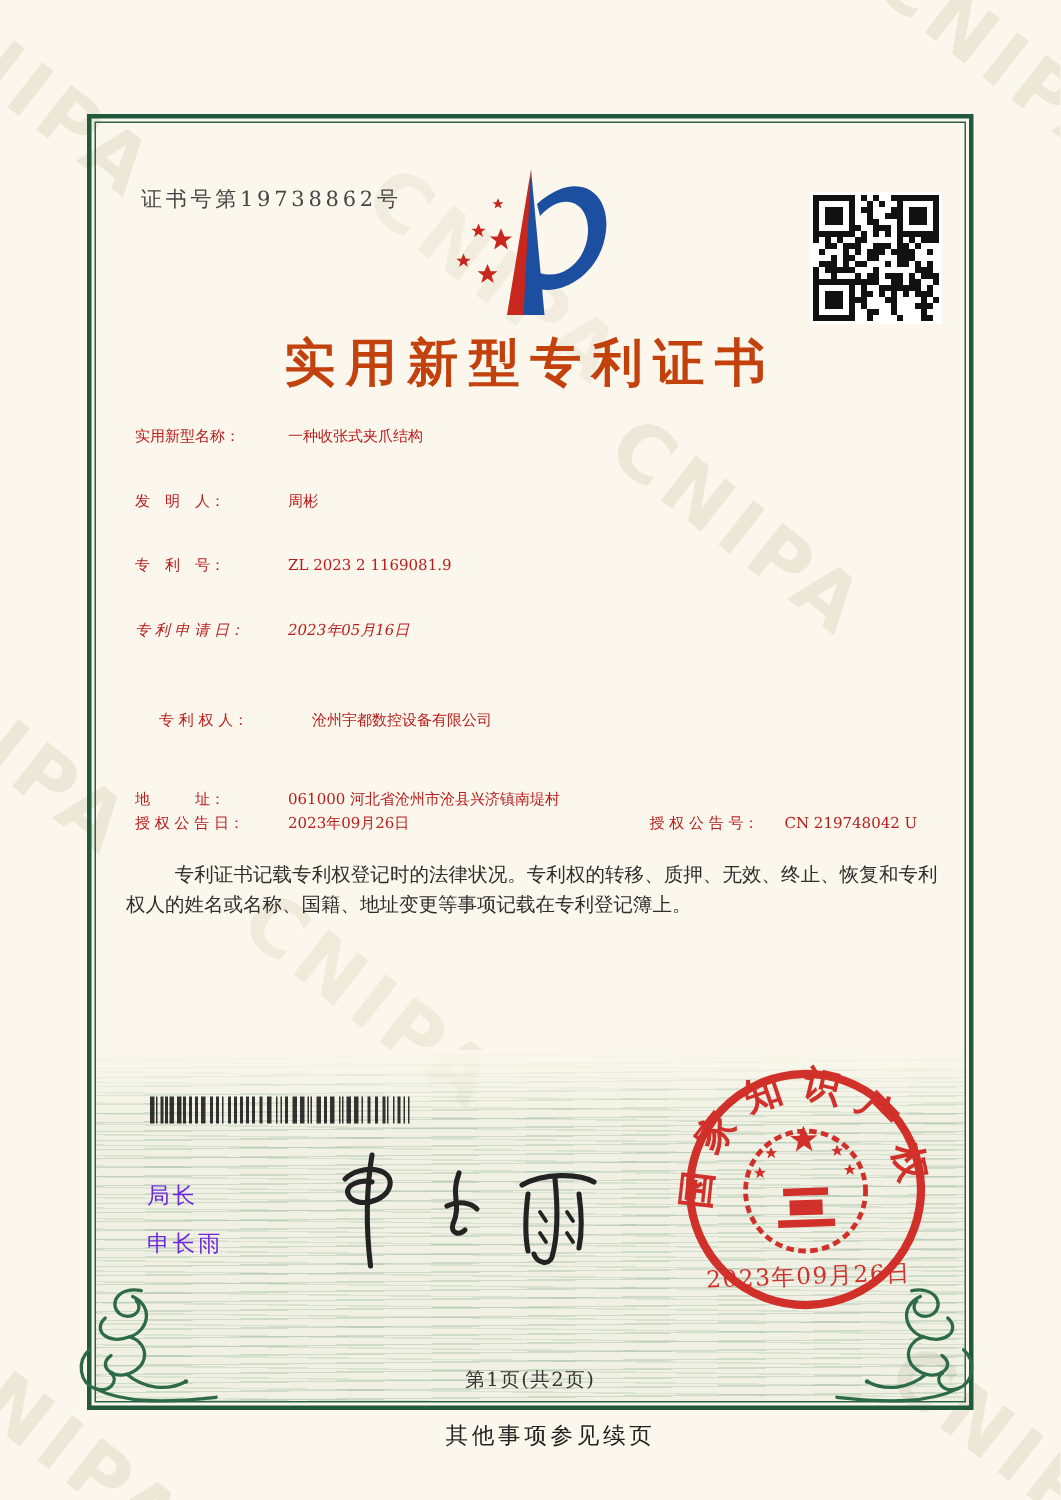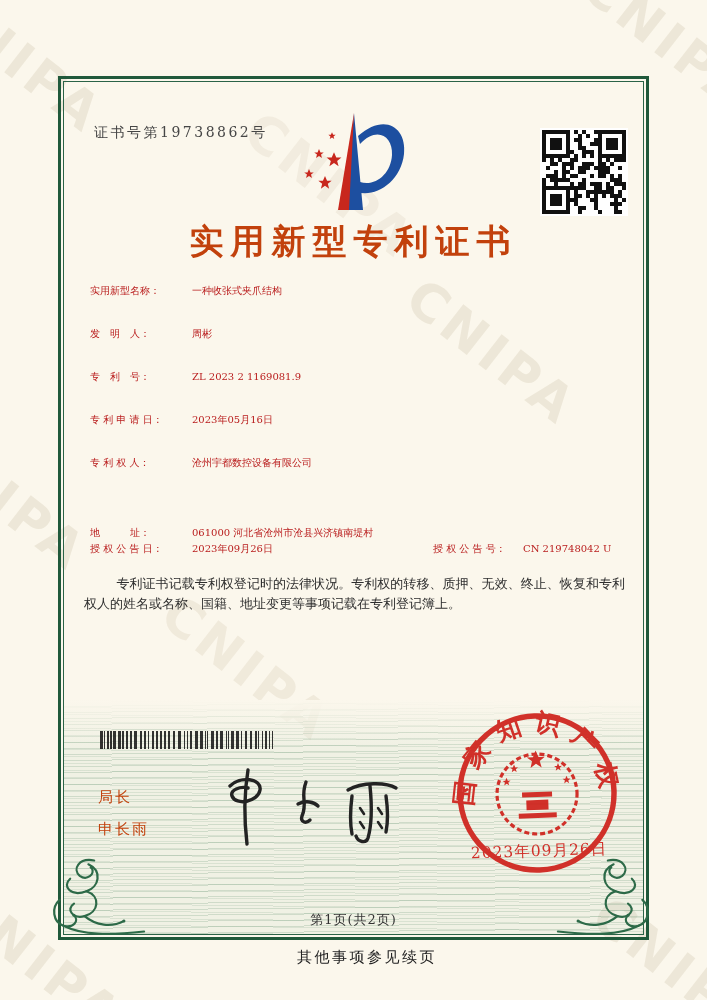--- a/index.html
+++ b/index.html
@@ -28,21 +28,21 @@
   .field{position:absolute;left:90px;font-size:10px;color:#b91c1c;white-space:nowrap;}
   .field .lab{display:inline-block;min-width:100px;}
   .field .val{margin-left:2px;}
   .grant-no{position:absolute;left:343px;top:0;}
 
   .legal{position:absolute;left:84px;top:574px;width:541px;font-size:13px;
          line-height:19.5px;text-align:justify;color:#2e2e2e;}
   .legal p{margin:0 0 2px;text-indent:2.5em;}
 
   .officer{position:absolute;left:98px;font-family:"DejaVu Sans","Liberation Sans",sans-serif;
-           font-size:15px;color:#c2410c;letter-spacing:2px;}
+           font-size:15px;color:#6d28d9;letter-spacing:2px;}
   .officer.t{top:788px;}
   .officer.n{top:820px;}
 
   .pagenum{position:absolute;left:0;right:0;top:911px;text-align:center;
            font-size:13px;color:#333;letter-spacing:1px;}
   .contnote{position:absolute;left:0;right:0;top:948px;text-align:center;
             font-size:15px;color:#222;letter-spacing:2.5px;margin-left:27px;}
 
   .wm{position:absolute;font-family:"DejaVu Sans","Liberation Sans",sans-serif;font-weight:700;
       font-size:52px;letter-spacing:5px;color:rgba(168,148,112,.16);
@@ -361,24 +361,24 @@
 
   <div class="field" style="top:284px;">
     <span class="lab">实用新型名称：</span><span class="val">一种收张式夹爪结构</span>
   </div>
   <div class="field" style="top:327px;">
     <span class="lab">发　明　人：</span><span class="val">周彬</span>
   </div>
   <div class="field" style="top:370px;">
     <span class="lab">专　利　号：</span><span class="val">ZL 2023 2 1169081.9</span>
   </div>
-  <div class="field" style="top:413px;">
+  <div class="field" style="top:413px;font-style:italic;">
     <span class="lab">专 利 申 请 日：</span><span class="val">2023年05月16日</span>
   </div>
-  <div class="field" style="top:456px;">
+  <div class="field" style="top:473px;margin-left:16px;">
     <span class="lab">专 利 权 人：</span><span class="val">沧州宇都数控设备有限公司</span>
   </div>
   <div class="field" style="top:526px;">
     <span class="lab">地　　　址：</span><span class="val">061000 河北省沧州市沧县兴济镇南堤村</span>
   </div>
   <div class="field" style="top:542px;">
     <span class="lab">授 权 公 告 日：</span><span class="val">2023年09月26日</span>
     <span class="grant-no">
       <span class="lab" style="min-width:88px;">授 权 公 告 号：</span><span class="val">CN 219748042 U</span>
     </span>

